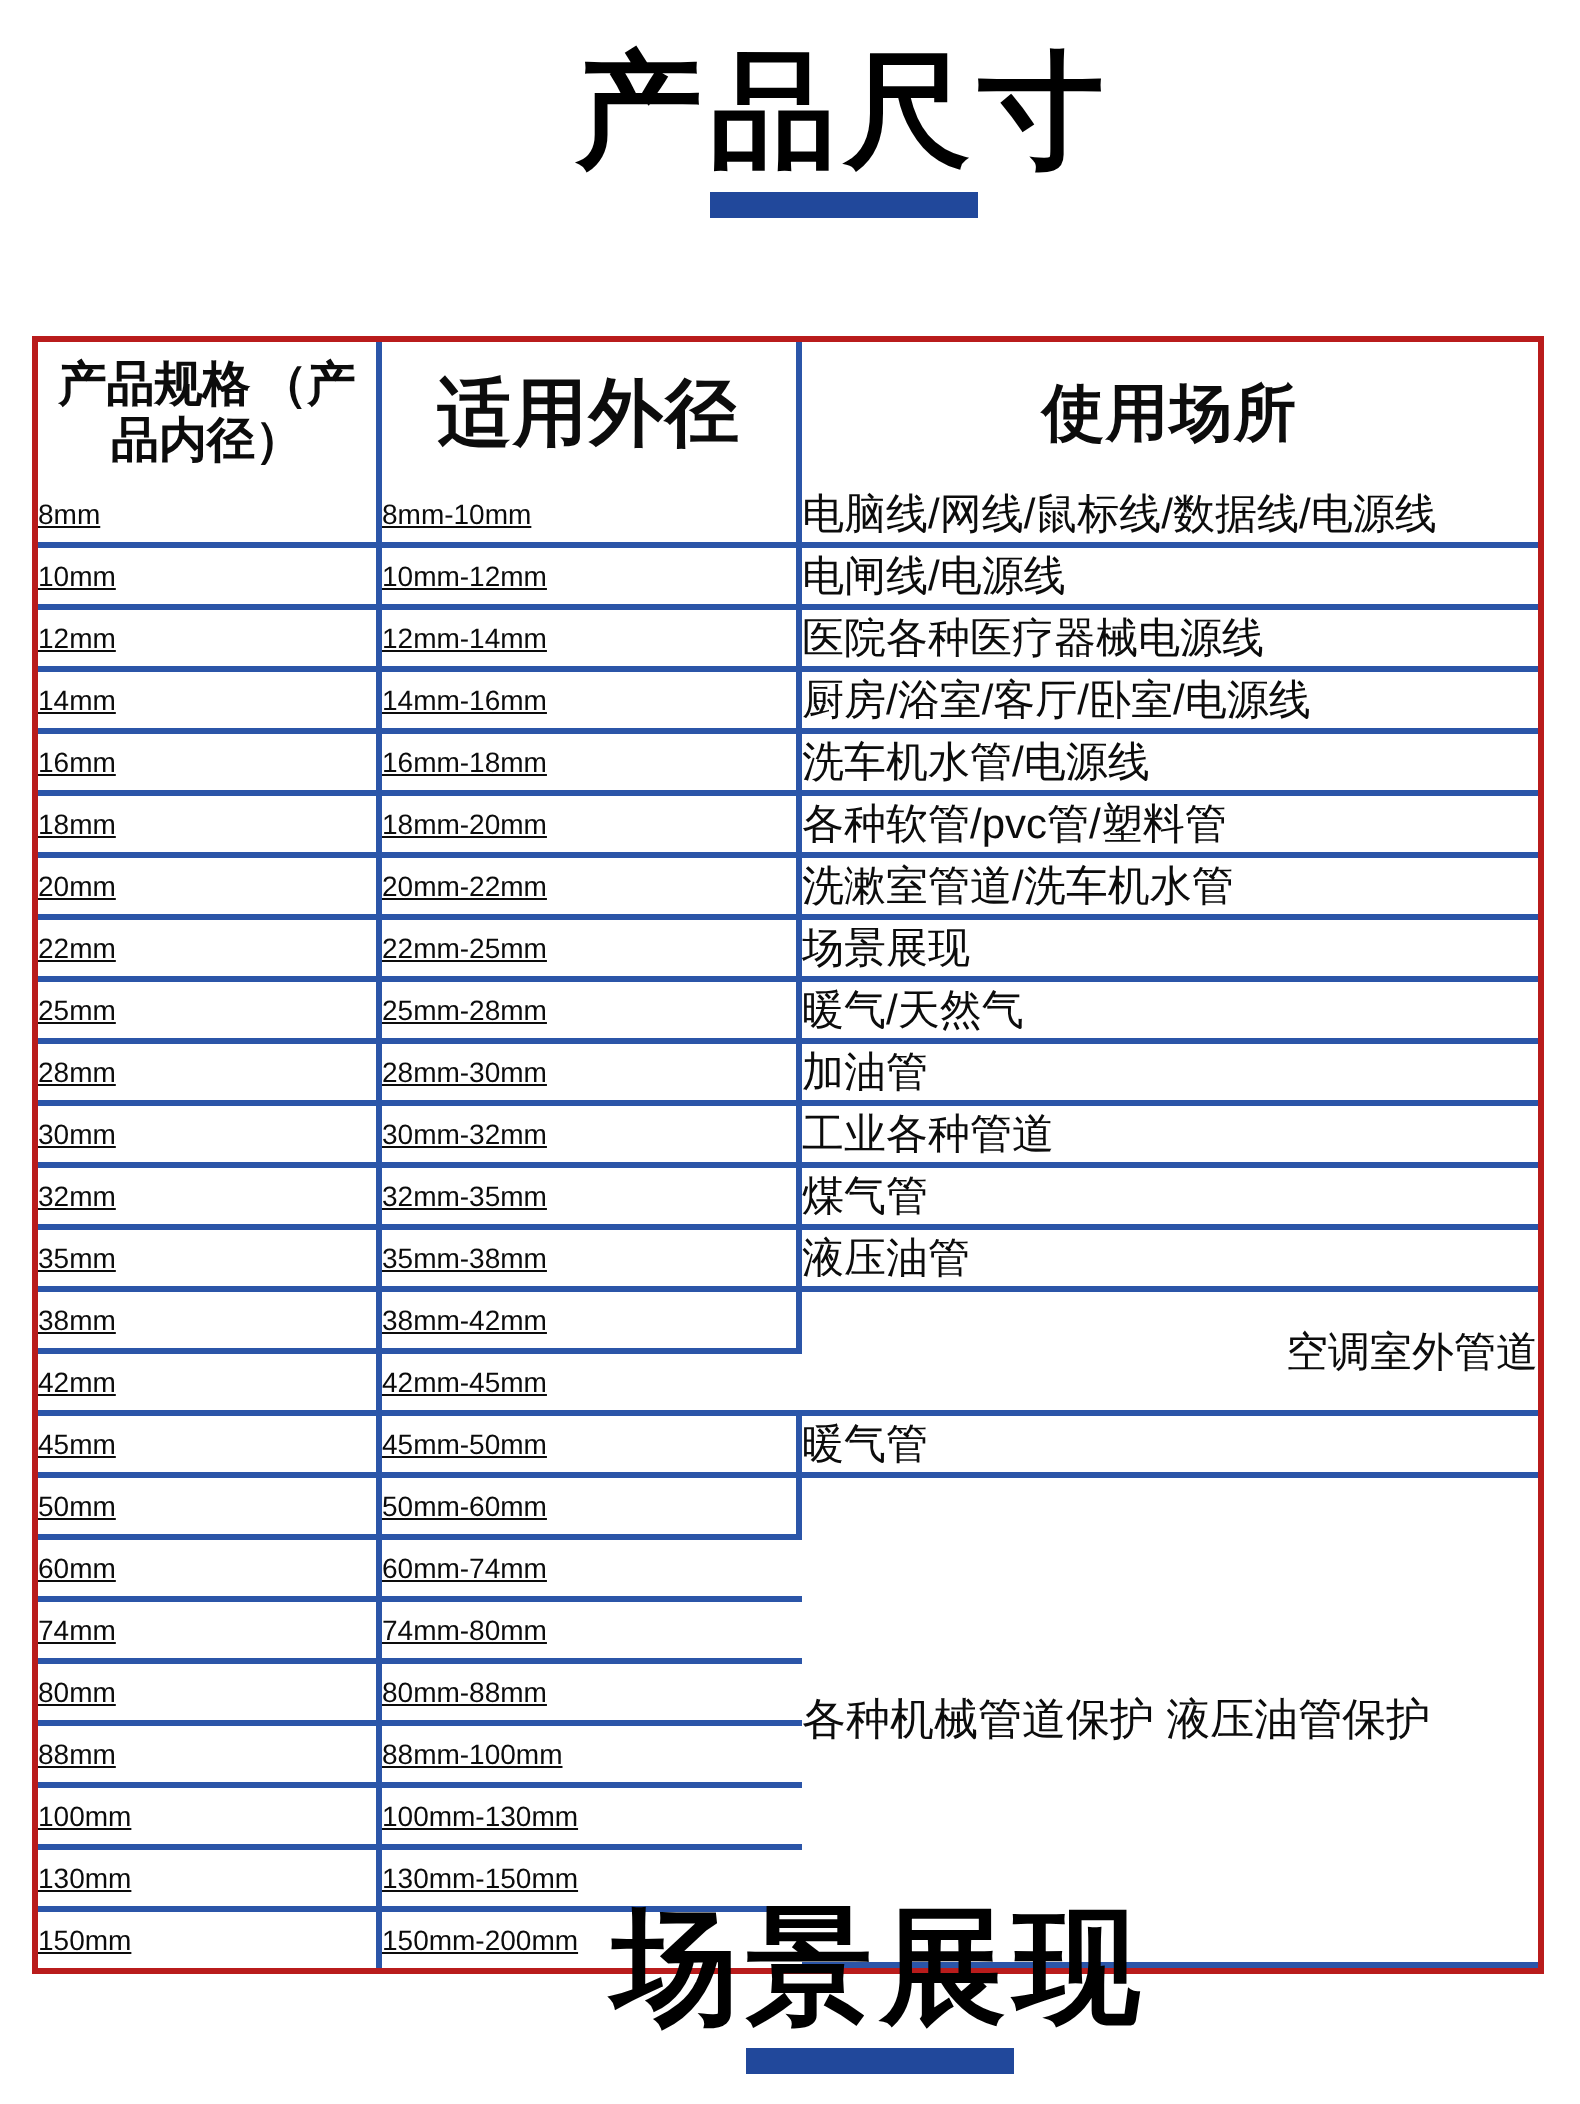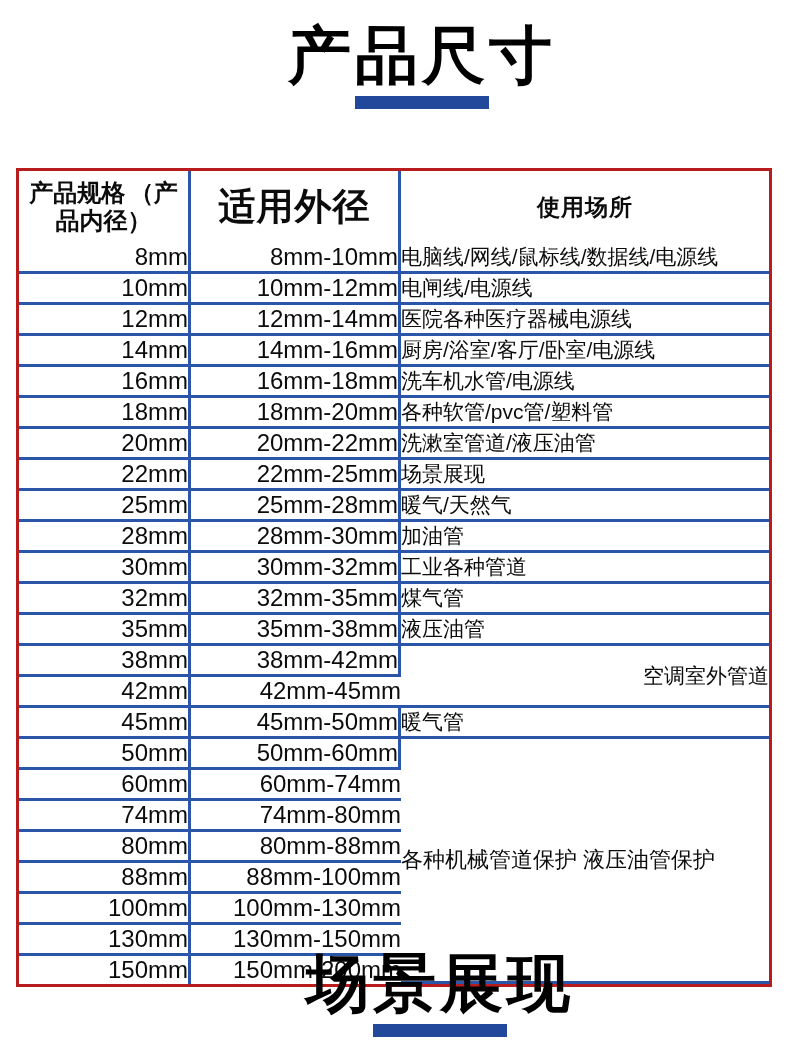--- a/index.html
+++ b/index.html
@@ -79,30 +79,31 @@
     height: 72px;
     font-weight: 700;
     text-align: center;
   }
   .th-spec-inner {
     font-size: 24px;
     line-height: 1.18;
     letter-spacing: 0px;
   }
   .th-outer-inner { font-size: 37px; letter-spacing: 1px; }
-  .th-usage-inner { font-size: 23px; letter-spacing: 1px; }
+  .th-usage-inner { font-size: 31px; letter-spacing: 1px; }
 
   
   tbody td { height: 28px; }
   .cell-spec,
   .cell-outer {
-    text-align: right;
-    font-size: 24px;
+    text-align: left;
+    font-size: 14px;
     letter-spacing: 0px;
     white-space: nowrap;
+    text-decoration: underline;
   }
   .cell-usage {
     text-align: left;
     font-size: 21px;
     padding-left: 7px;
     font-weight: 400;
     white-space: nowrap;
   }
   .cell-usage.merged-air {
     text-align: right;
@@ -171,21 +172,21 @@
         <td class="cell-usage">洗车机水管/电源线</td>
       </tr>
       <tr>
         <td class="cell-spec">18mm</td>
         <td class="cell-outer">18mm-20mm</td>
         <td class="cell-usage">各种软管/pvc管/塑料管</td>
       </tr>
       <tr>
         <td class="cell-spec">20mm</td>
         <td class="cell-outer">20mm-22mm</td>
-        <td class="cell-usage">洗漱室管道/液压油管</td>
+        <td class="cell-usage">洗漱室管道/洗车机水管</td>
       </tr>
       <tr>
         <td class="cell-spec">22mm</td>
         <td class="cell-outer">22mm-25mm</td>
         <td class="cell-usage">场景展现</td>
       </tr>
       <tr>
         <td class="cell-spec">25mm</td>
         <td class="cell-outer">25mm-28mm</td>
         <td class="cell-usage">暖气/天然气</td>

